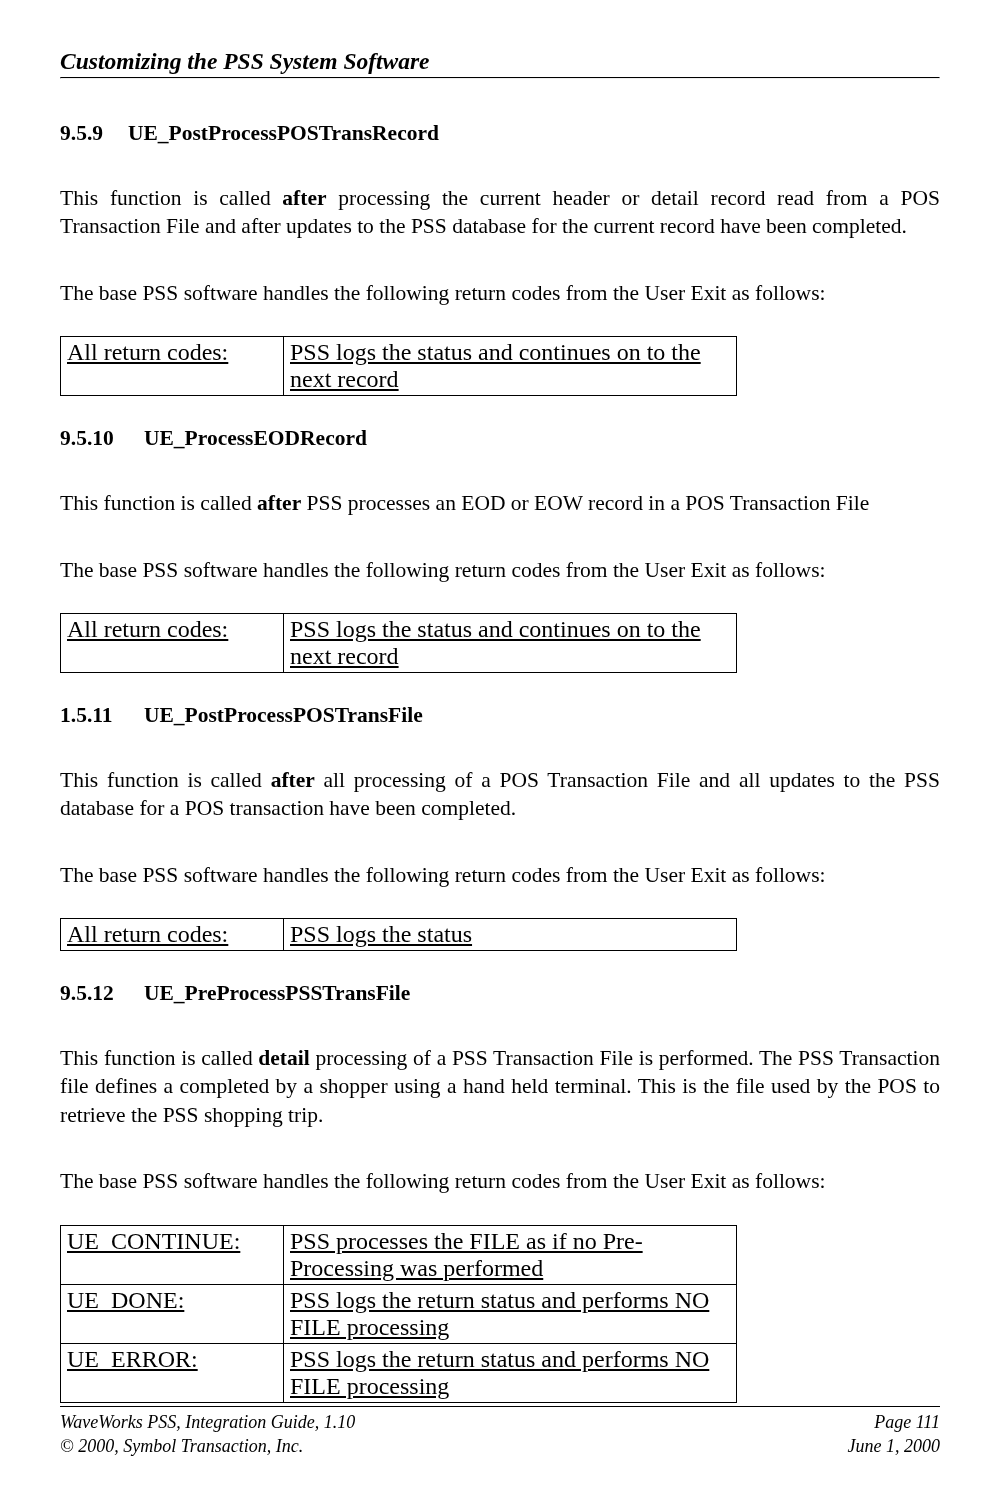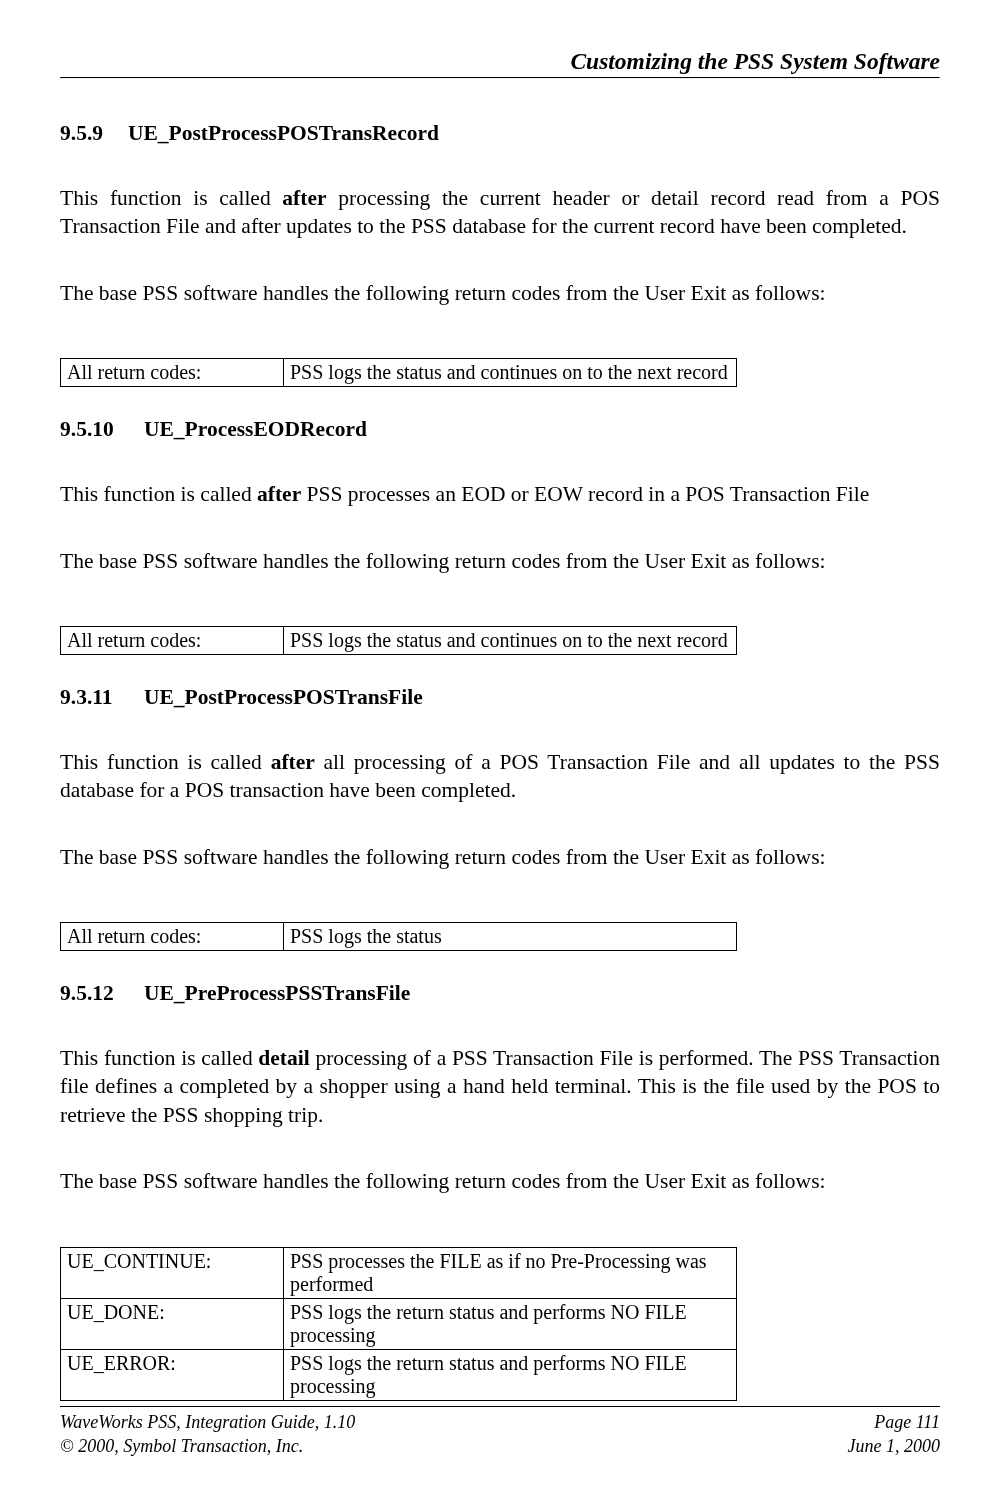--- a/index.html
+++ b/index.html
@@ -13,21 +13,21 @@
       box-sizing: border-box;
       position: relative;
     }
     .page {
       padding: 48px 50px 0 60px;
       box-sizing: border-box;
       min-height: 1494px;
       position: relative;
     }
     .header-title {
-      text-align: right;
+      text-align: left;
       font-style: italic;
       font-weight: bold;
       font-size: 23.5px;
       margin-bottom: 2px;
     }
     .header-line {
       border-top: 1.5px solid black;
       margin: 0;
     }
     .section-heading {
@@ -53,22 +53,23 @@
     .para-noj {
       font-size: 21.5px;
       margin-top: 38px;
       line-height: 1.32;
     }
     .bold {
       font-weight: bold;
     }
     table.codes {
       border-collapse: collapse;
-      margin-top: 51px;
-      font-size: 20px;
+      margin-top: 29px;
+      font-size: 24px;
+      text-decoration: underline;
     }
     table.codes td {
       border: 1px solid black;
       padding: 2px 6px 2px 6px;
       vertical-align: top;
     }
     table.codes td.c1 {
       width: 210px;
     }
     table.codes td.c2 {
@@ -125,21 +126,21 @@
   <table class="codes">
     <tbody>
         <tr>
       <td class="c1">All return codes:</td>
       <td class="c2">PSS logs the status and continues on to the next record</td>
     </tr>
   </tbody>
     </table>
 
   <div class="section-heading section-heading-short" style="margin-top:30px">
-    <span class="num">9.3.11</span><span>UE_PostProcessPOSTransFile</span>
+    <span class="num">1.5.11</span><span>UE_PostProcessPOSTransFile</span>
   </div>
   <div class="para">
     <span>This function is called </span><span class="bold">after</span><span> all processing of a POS Transaction File and all updates to the PSS database for a POS transaction have been completed.</span>
   </div>
   <div class="para-noj">The base PSS software handles the following return codes from the User Exit as follows:</div>
   <table class="codes">
     <tbody>
         <tr>
       <td class="c1">All return codes:</td>
       <td class="c2">PSS logs the status</td>

